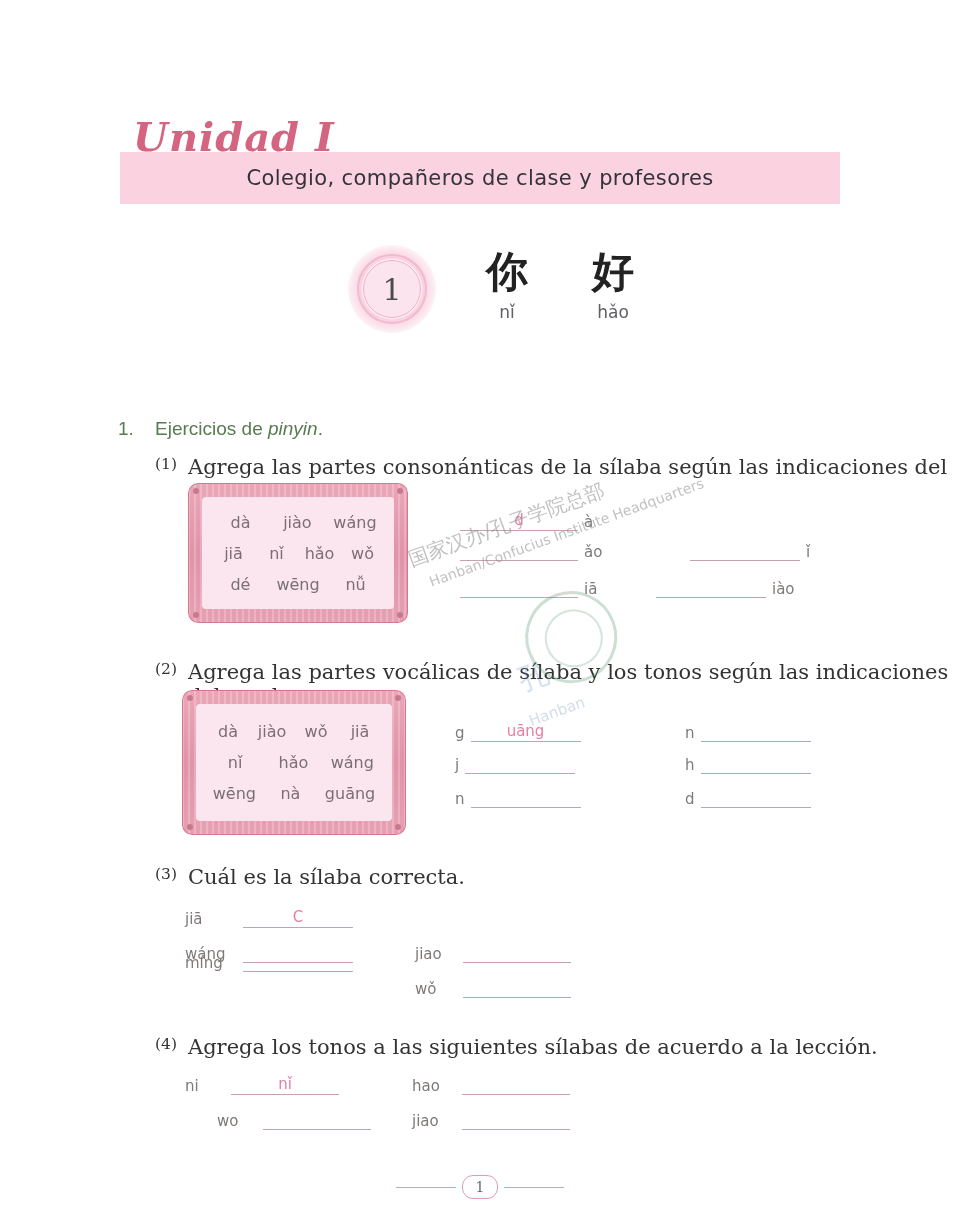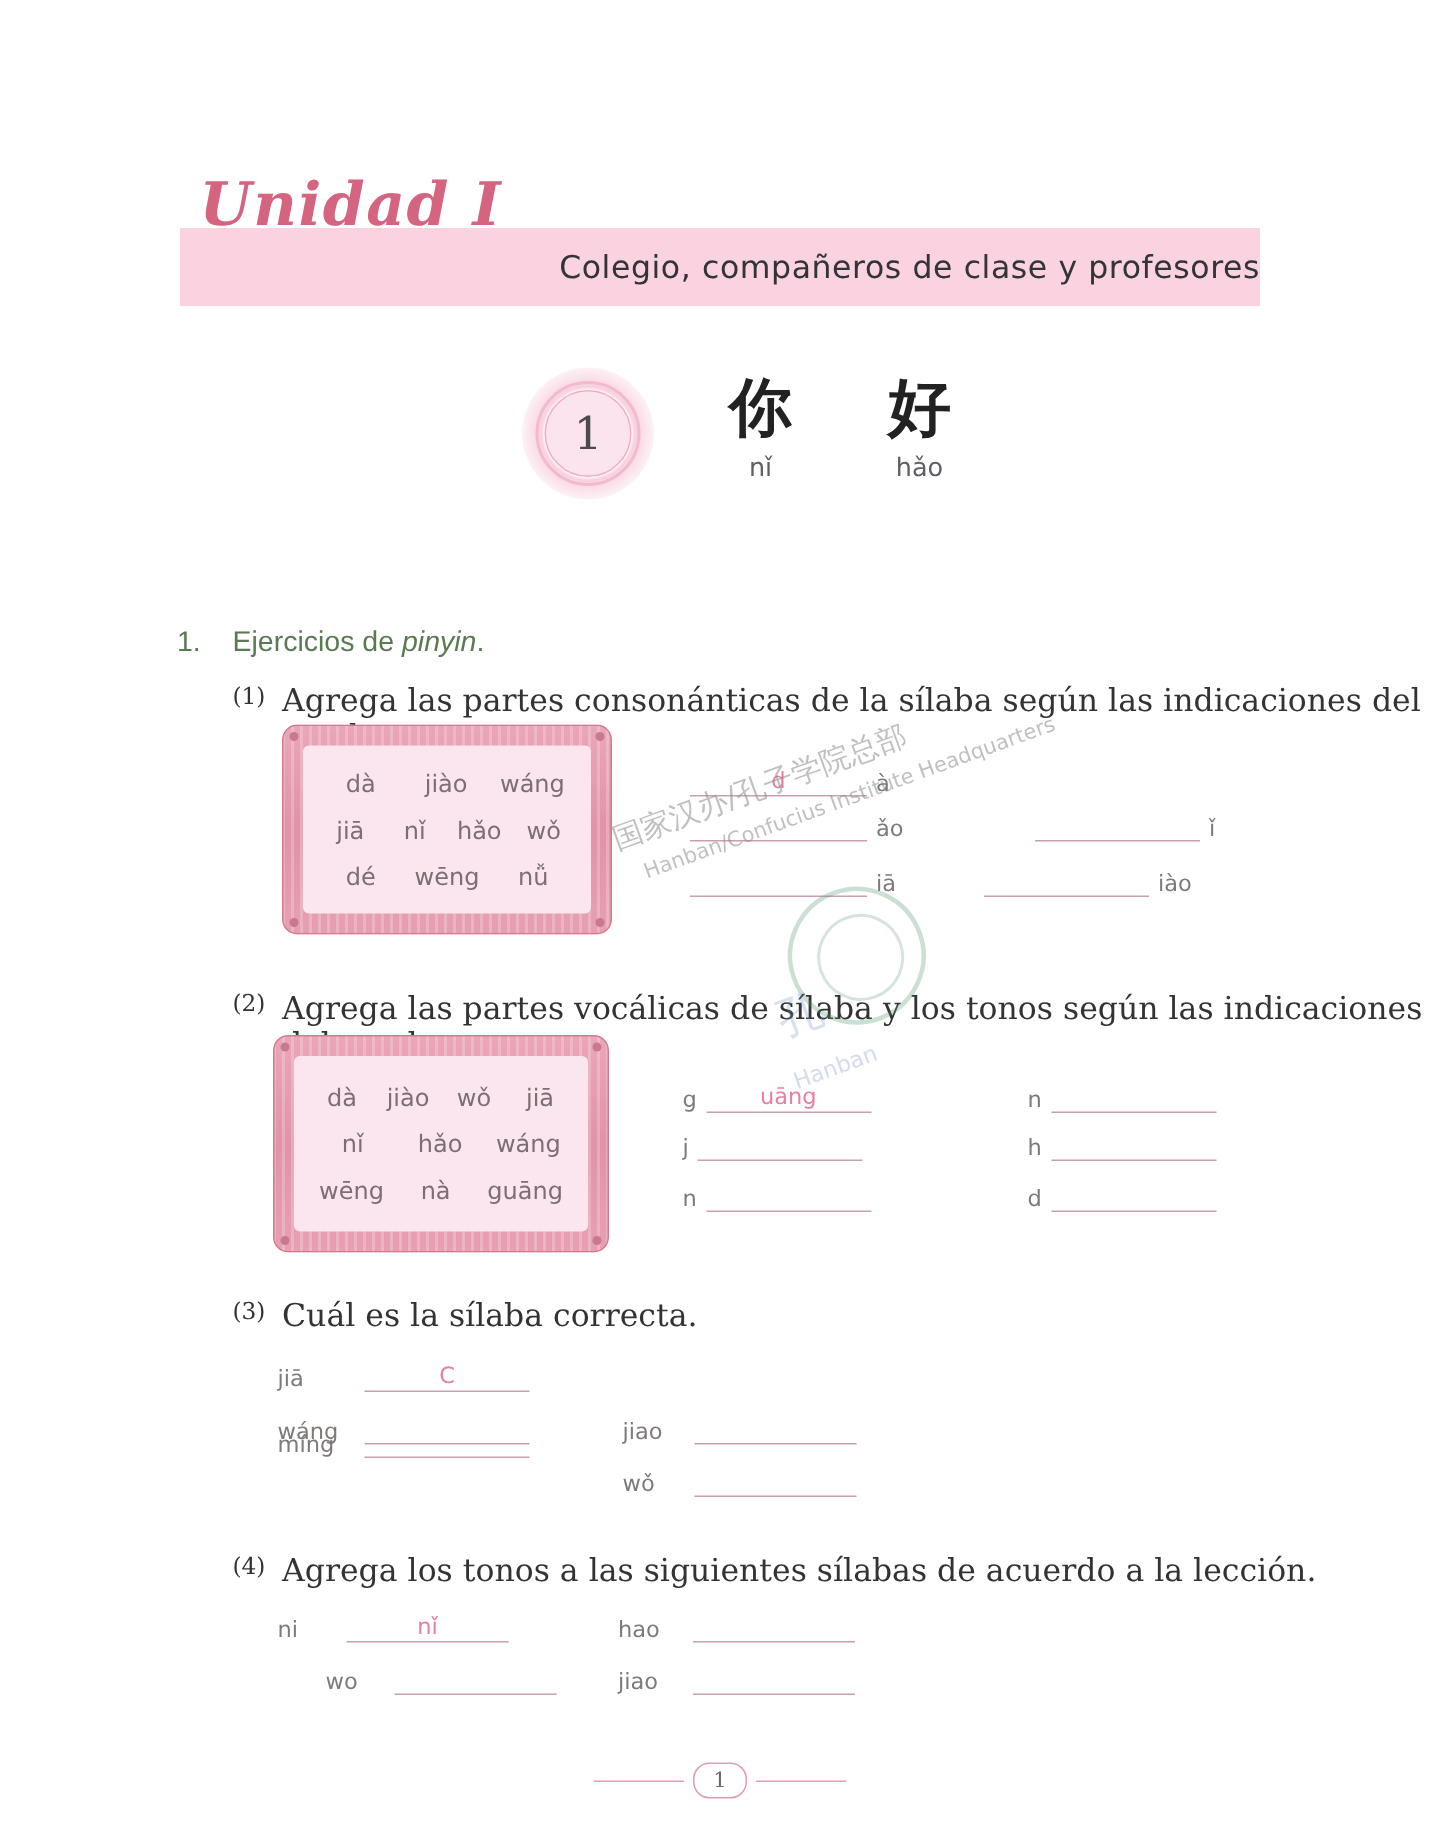--- a/index.html
+++ b/index.html
@@ -39,21 +39,21 @@
   
   .banner {
     position: absolute;
     left: 120px;
     top: 152px;
     width: 720px;
     height: 52px;
     background: #fbd2e0;
     display: flex;
     align-items: center;
-    justify-content: flex-end;
+    justify-content: center;
   }
   .banner-text {
     font-family: "DejaVu Sans", sans-serif;
     font-size: 21px;
     color: #33343a;
     letter-spacing: 0.4px;
   }
 
   
   .medallion {

